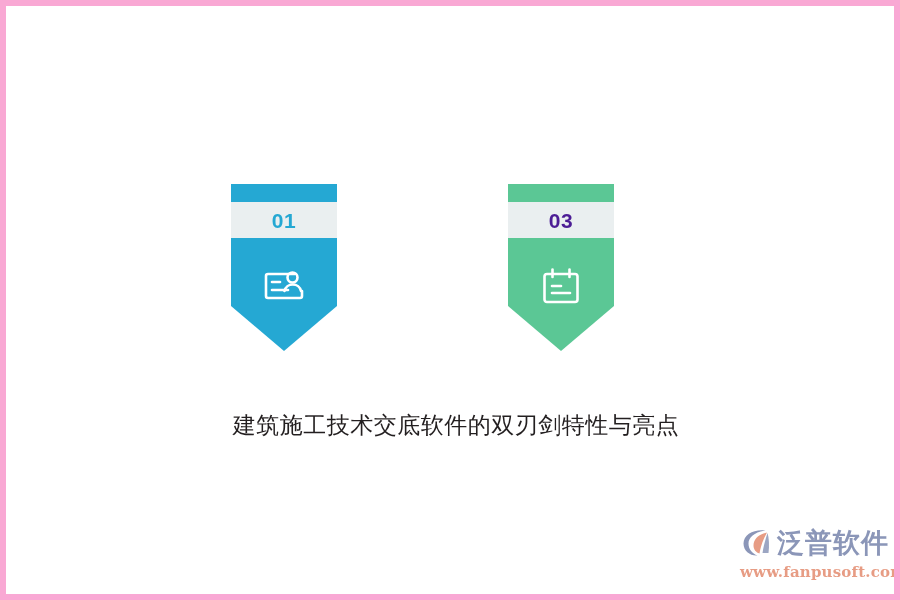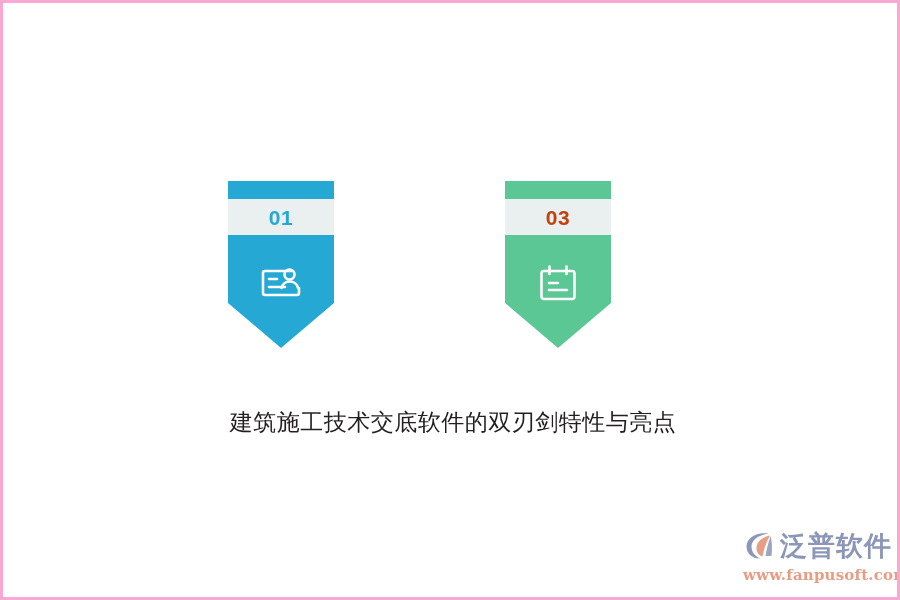--- a/index.html
+++ b/index.html
@@ -12,21 +12,21 @@
     background: #ffffff;
     font-family: "Liberation Sans", sans-serif;
     overflow: hidden;
   }
   #page {
     position: relative;
     width: 900px;
     height: 600px;
     background: #ffffff;
     box-sizing: border-box;
-    border: 3px solid #f9a8d4;
+    border: 6px solid #f9a8d4;
     overflow: hidden;
   }
 
   
   .banner-group {
     position: absolute;
     left: 225px;
     top: 178px;
     width: 382px;
     height: 170px;
@@ -54,21 +54,21 @@
     align-items: center;
     justify-content: center;
   }
   .banner-number {
     font-size: 21px;
     font-weight: bold;
     letter-spacing: 0.5px;
     line-height: 1;
   }
   .num-blue  { color: #25a8d3; }
-  .num-green { color: #c2410c; }
+  .num-green { color: #4c1d95; }
 
   .banner-icon {
     position: absolute;
     left: 0;
     top: 78px;
     width: 100%;
     height: 48px;
     display: flex;
     align-items: center;
     justify-content: center;

